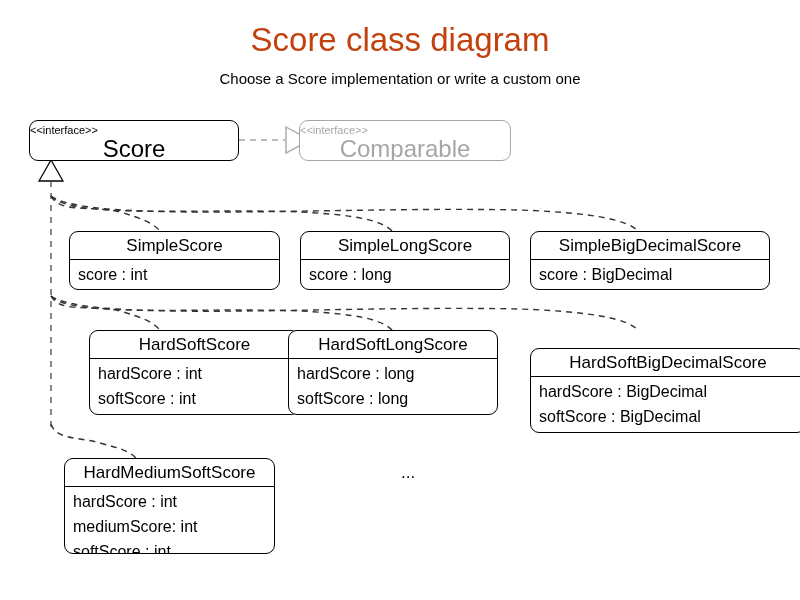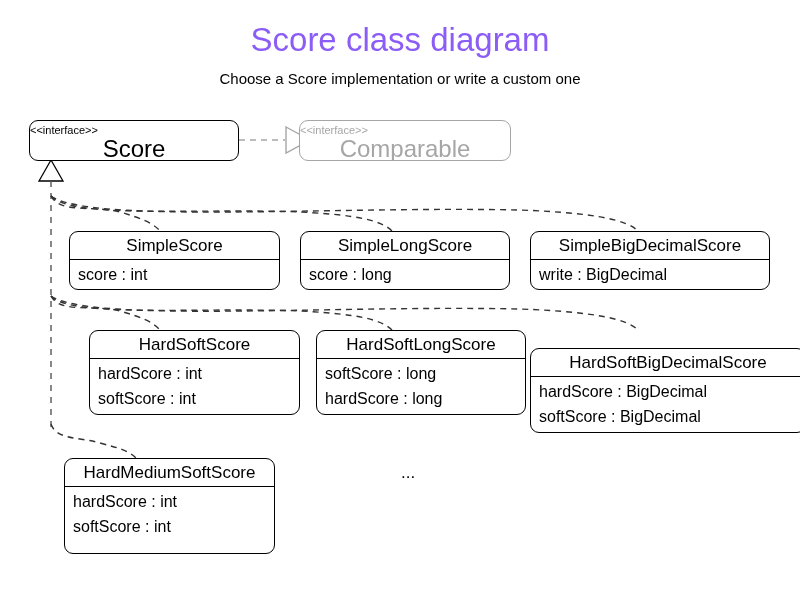--- a/index.html
+++ b/index.html
@@ -25,21 +25,21 @@
   
   .title {
     position: absolute;
     left: 0;
     top: 20px;
     width: 800px;
     text-align: center;
     font-size: 33px;
     line-height: 40px;
     font-weight: normal;
-    color: #8b5cf6;
+    color: #c2410c;
     letter-spacing: 0px;
   }
   .subtitle {
     position: absolute;
     left: 0;
     top: 68px;
     width: 800px;
     text-align: center;
     font-size: 15px;
     line-height: 22px;
@@ -154,51 +154,52 @@
   <div class="uml-box" style="left:69px; top:231px; width:211px; height:59px;">
     <div class="cls-name">SimpleScore</div>
     <div class="cls-attrs">
       <div class="attr">score : int</div>
     </div>
   </div>
 
   <div class="uml-box" style="left:530px; top:231px; width:240px; height:59px;">
     <div class="cls-name">SimpleBigDecimalScore</div>
     <div class="cls-attrs">
-      <div class="attr">write : BigDecimal</div>
+      <div class="attr">score : BigDecimal</div>
     </div>
   </div>
 
   <div class="uml-box" style="left:69px; top:330px; width:211px; height:85px;margin-left:20px;">
     <div class="cls-name">HardSoftScore</div>
     <div class="cls-attrs">
       <div class="attr">hardScore : int</div>
       <div class="attr">softScore : int</div>
     </div>
   </div>
 
-  <div class="uml-box" style="left:316px; top:330px; width:210px; height:85px;">
+  <div class="uml-box" style="left:288px; top:330px; width:210px; height:85px;">
     <div class="cls-name">HardSoftLongScore</div>
     <div class="cls-attrs">
+      <div class="attr">hardScore : long</div>
       <div class="attr">softScore : long</div>
-      <div class="attr">hardScore : long</div>
     </div>
   </div>
 
   <div class="uml-box" style="left:530px; top:348px; width:276px; height:85px;">
     <div class="cls-name">HardSoftBigDecimalScore</div>
     <div class="cls-attrs">
       <div class="attr">hardScore : BigDecimal</div>
       <div class="attr">softScore : BigDecimal</div>
     </div>
   </div>
 
   <div class="uml-box" style="left:64px; top:458px; width:211px; height:96px;">
     <div class="cls-name">HardMediumSoftScore</div>
     <div class="cls-attrs">
       <div class="attr">hardScore : int</div>
+      <div class="attr">mediumScore: int</div>
       <div class="attr">softScore : int</div>
     </div>
   </div>
 
   <div class="ellipsis" style="left:401px; top:463px;">...</div>
 
 </div>
 
 </body></html>

